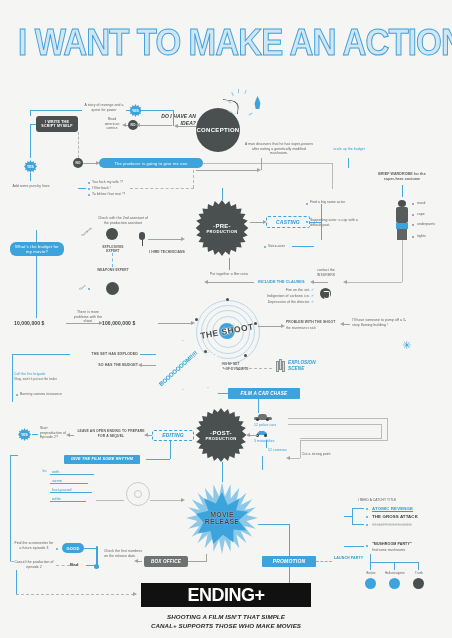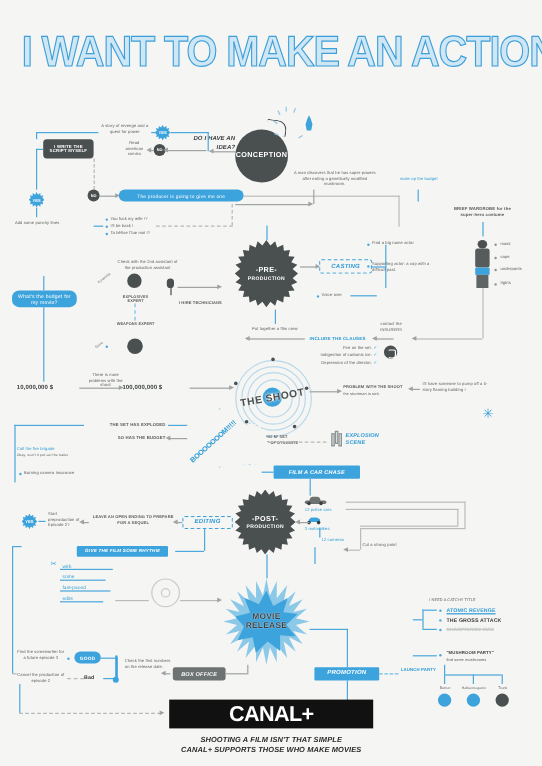--- a/index.html
+++ b/index.html
@@ -560,21 +560,21 @@
   <div class="tx" style="left:104px;top:549px;width:40px;">Check the first numbers on the release date.</div>
   <div class="dash-h" style="left:10px;top:561px;width:4px;"></div>
   <div class="ln b v" style="left:10px;top:455px;height:106px;"></div>
   <div class="ln b h" style="left:10px;top:455px;width:8px;"></div>
 
   <div class="dash-h" style="left:16px;top:594px;width:118px;"></div>
   <div class="ar r" style="left:133px;top:591.5px;"></div>
   <div class="ln b v" style="left:16px;top:570px;height:24px;"></div>
 
   <div id="canal">
-    <span>CANAL+</span>
+    <span>ENDING+</span>
   </div>
   <div id="tagline">
     <div>SHOOTING A FILM ISN'T THAT SIMPLE</div>
     <div>CANAL+ SUPPORTS THOSE WHO MAKE MOVIES</div>
   </div>
 
   <div class="snow" style="left:402px;top:205px;opacity:0;">✳</div>
 
 </div>
 

